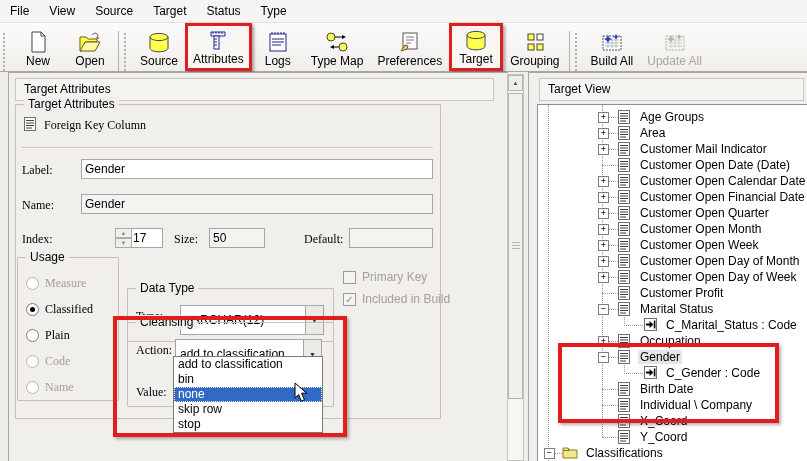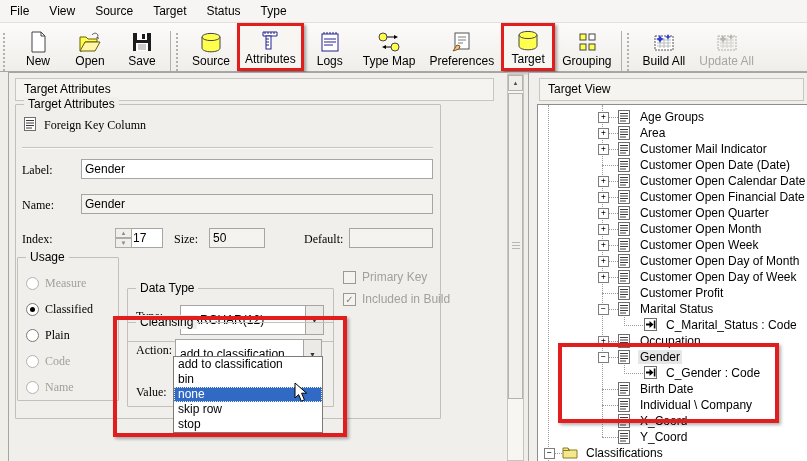--- a/index.html
+++ b/index.html
@@ -118,34 +118,20 @@
           <span style="display: inline-flex;">
             <svg width="24" height="22" viewBox="0 0 24 22">
               <path d="M14 4c2-3 6-2 6 1" fill="none" stroke="#555"></path>
               <path d="M20 5l1 3-3-1z" fill="#555"></path>
               <path d="M2 20V6h6l2 2h9v3H7l-3 9z" fill="#ffff4d" stroke="#6b5d00"></path>
               <path d="M2 20l5-9h15l-5 9z" fill="#fff6a8" stroke="#6b5d00"></path>
             </svg>
           </span>
         </div>
         <div class="tb-label">Open</div>
-      </div>
-      <div class="tb-btn">
-        <div class="tb-icon">
-          <span style="display: inline-flex;">
-            <svg width="20" height="22" viewBox="0 0 20 20">
-              <rect x="1" y="1" width="18" height="18" fill="#1c1c1c"></rect>
-              <rect x="5" y="1" width="10" height="7" fill="#fff"></rect>
-              <rect x="10" y="2" width="3" height="5" fill="#1c1c1c"></rect>
-              <rect x="4" y="11" width="12" height="8" fill="#fff"></rect>
-              <path d="M6 13h8M6 15h8M6 17h8" stroke="#999"></path>
-            </svg>
-          </span>
-        </div>
-        <div class="tb-label">Save</div>
       </div>
       <div class="tb-line"></div>
       <div class="tb-grip"></div>
       <div class="tb-btn">
         <div class="tb-icon">
           <span style="display: inline-flex;">
             <svg width="24" height="22" viewBox="0 0 24 22">
               <path d="M3 6v11c0 2.2 4 3.8 9 3.8s9-1.6 9-3.8V6" fill="#ffff4d" stroke="#444"></path>
               <ellipse cx="12" cy="6" rx="9" ry="3.6" fill="#ffff4d" stroke="#444"></ellipse>
             </svg>

